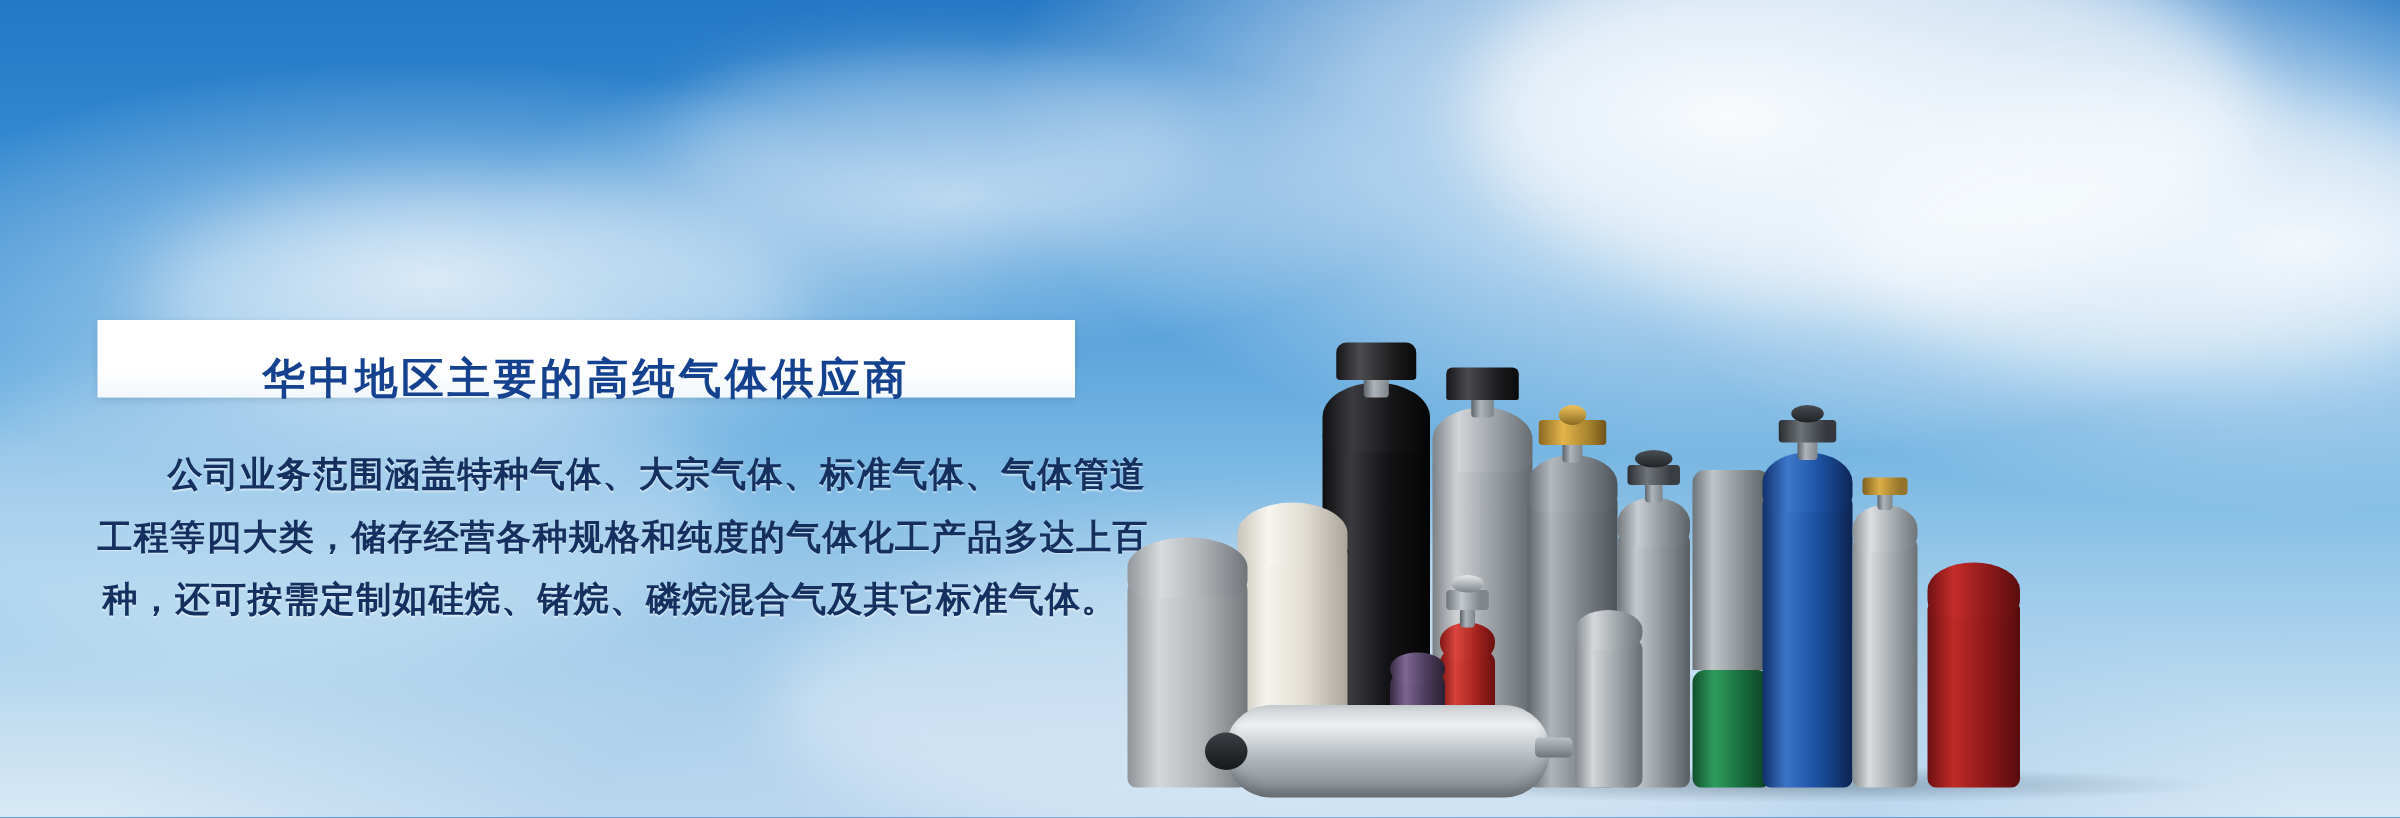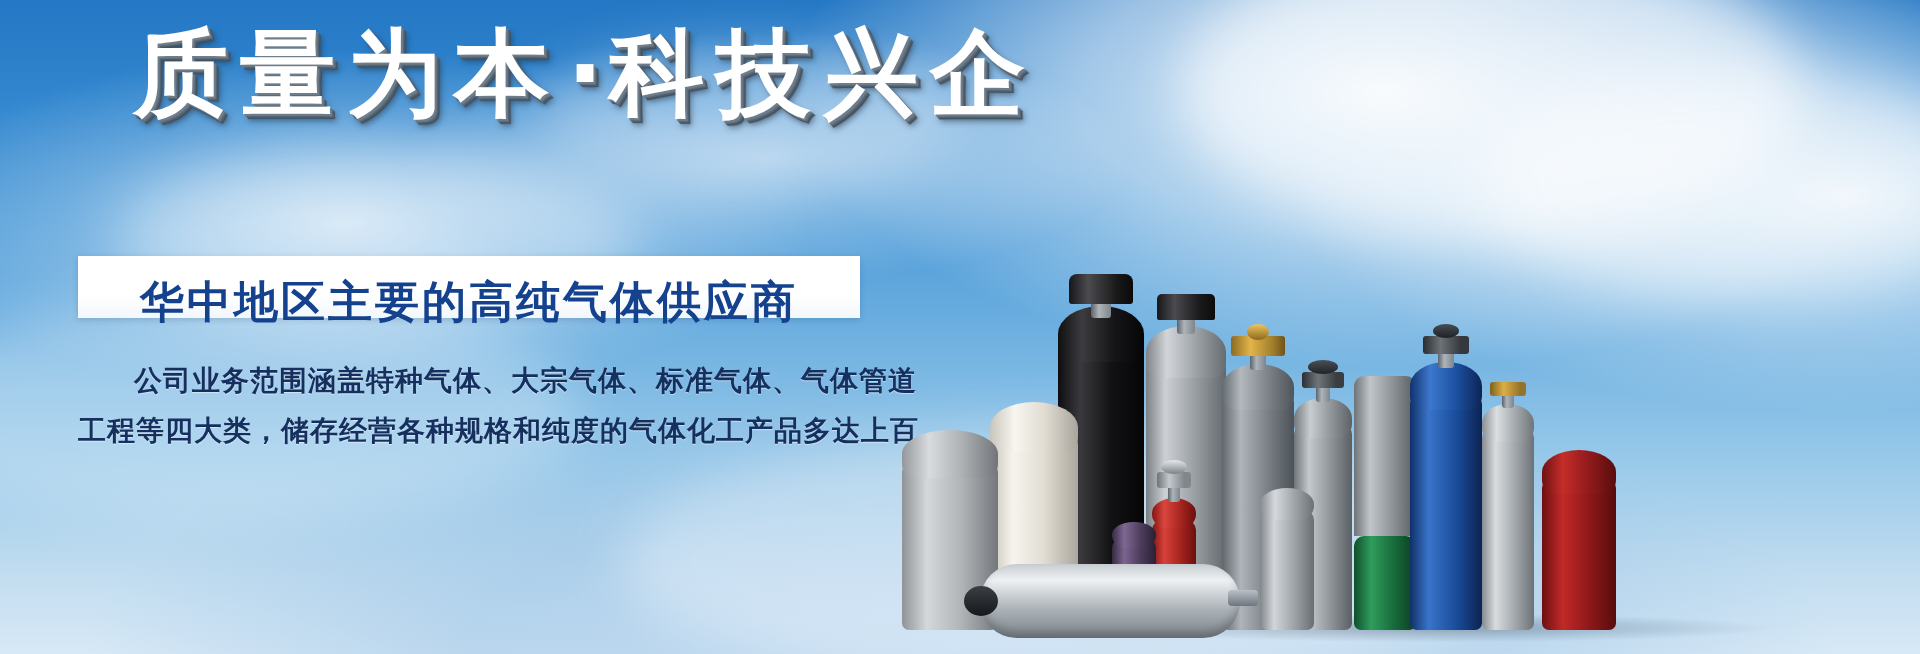--- a/index.html
+++ b/index.html
@@ -43,21 +43,21 @@
 
   
   #callout {
     position:absolute; left:78px; top:256px; width:782px; height:62px;
     background:linear-gradient(180deg,#ffffff 0%,#ffffff 62%,#f2f7fb 100%);
     display:flex; align-items:center; justify-content:center;
     box-shadow:0 2px 6px rgba(20,50,80,.18);
   }
   #callout-text {
     font-family:"DejaVu Sans", sans-serif;
-    font-size:44px; font-weight:700; letter-spacing:3px;
+    font-size:34px; font-weight:700; letter-spacing:3px;
     color:#15428f; white-space:nowrap;margin-top:31px;
   }
 
   
   #paragraph {
     position:absolute; left:78px; top:356px; width:820px;
     font-family:"Liberation Serif", serif;
     font-size:28px; font-weight:700; line-height:50px; letter-spacing:1px;
     color:#15305e; text-shadow:0 1px 1px rgba(255,255,255,.5);text-align:center;
   }
@@ -97,30 +97,30 @@
 <div id="banner">
 
   <div class="cloud" style="left:1180px;top:-60px;width:620px;height:300px;"></div>
   <div class="cloud" style="left:1480px;top:70px;width:520px;height:230px;opacity:.8;"></div>
   <div class="cloud" style="left:120px;top:150px;width:520px;height:180px;opacity:.55;"></div>
   <div class="cloud" style="left:540px;top:40px;width:420px;height:150px;opacity:.45;"></div>
   <div class="cloud" style="left:-120px;top:300px;width:700px;height:220px;opacity:.5;"></div>
   <div class="cloud" style="left:620px;top:430px;width:900px;height:260px;opacity:.6;"></div>
 
   <div id="headline-block">
-    <div id="main-title"><span>质量为本</span><span class="dot">·</span><span>科技兴企</span></div>
   </div>
 
   <div id="callout">
     <span id="callout-text">华中地区主要的高纯气体供应商</span>
   </div>
 
   <div id="paragraph">
     <div class="line indent">公司业务范围涵盖特种气体、大宗气体、标准气体、气体管道</div>
     <div class="line">工程等四大类，储存经营各种规格和纯度的气体化工产品多达上百</div>
+    <div class="line">种，还可按需定制如硅烷、锗烷、磷烷混合气及其它标准气体。</div>
   </div>
 
   <div id="cylinders">
     <div id="shadow-floor"></div>
 
     <div class="cyl" style="left:98px;width:86px;height:350px;">
       <div class="body" style="height:290px;background:linear-gradient(90deg,#0e0e10 0%,#3a3a3e 26%,#121214 62%,#050506 100%);"></div>
       <div class="shoulder" style="bottom:268px;height:56px;background:linear-gradient(90deg,#101012 0%,#3c3c40 28%,#141416 66%,#060607 100%);"></div>
       <div class="neck" style="bottom:312px;width:20px;height:22px;"></div>
       <div class="cap" style="bottom:326px;width:64px;height:30px;background:linear-gradient(90deg,#17171a,#4b4b50 30%,#191919 75%,#0a0a0b);border-radius:8px 8px 3px 3px;"></div>

